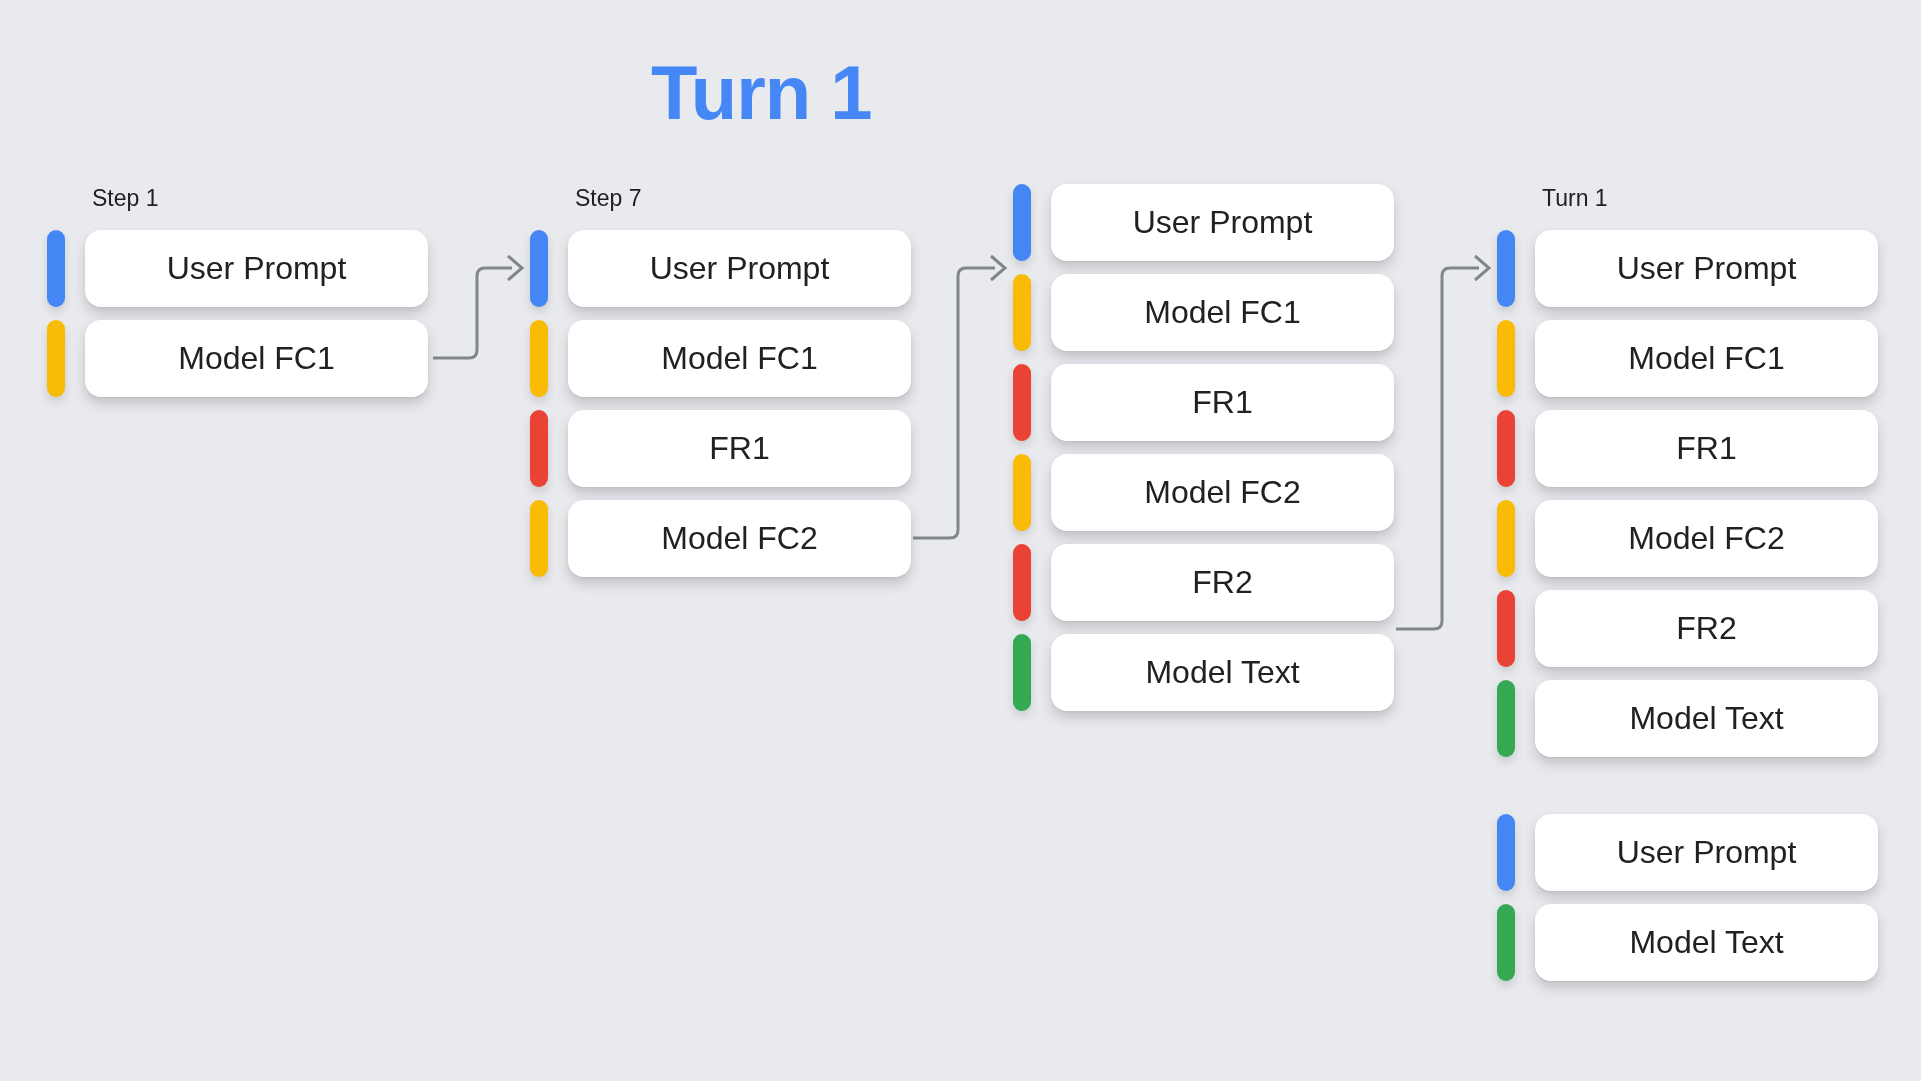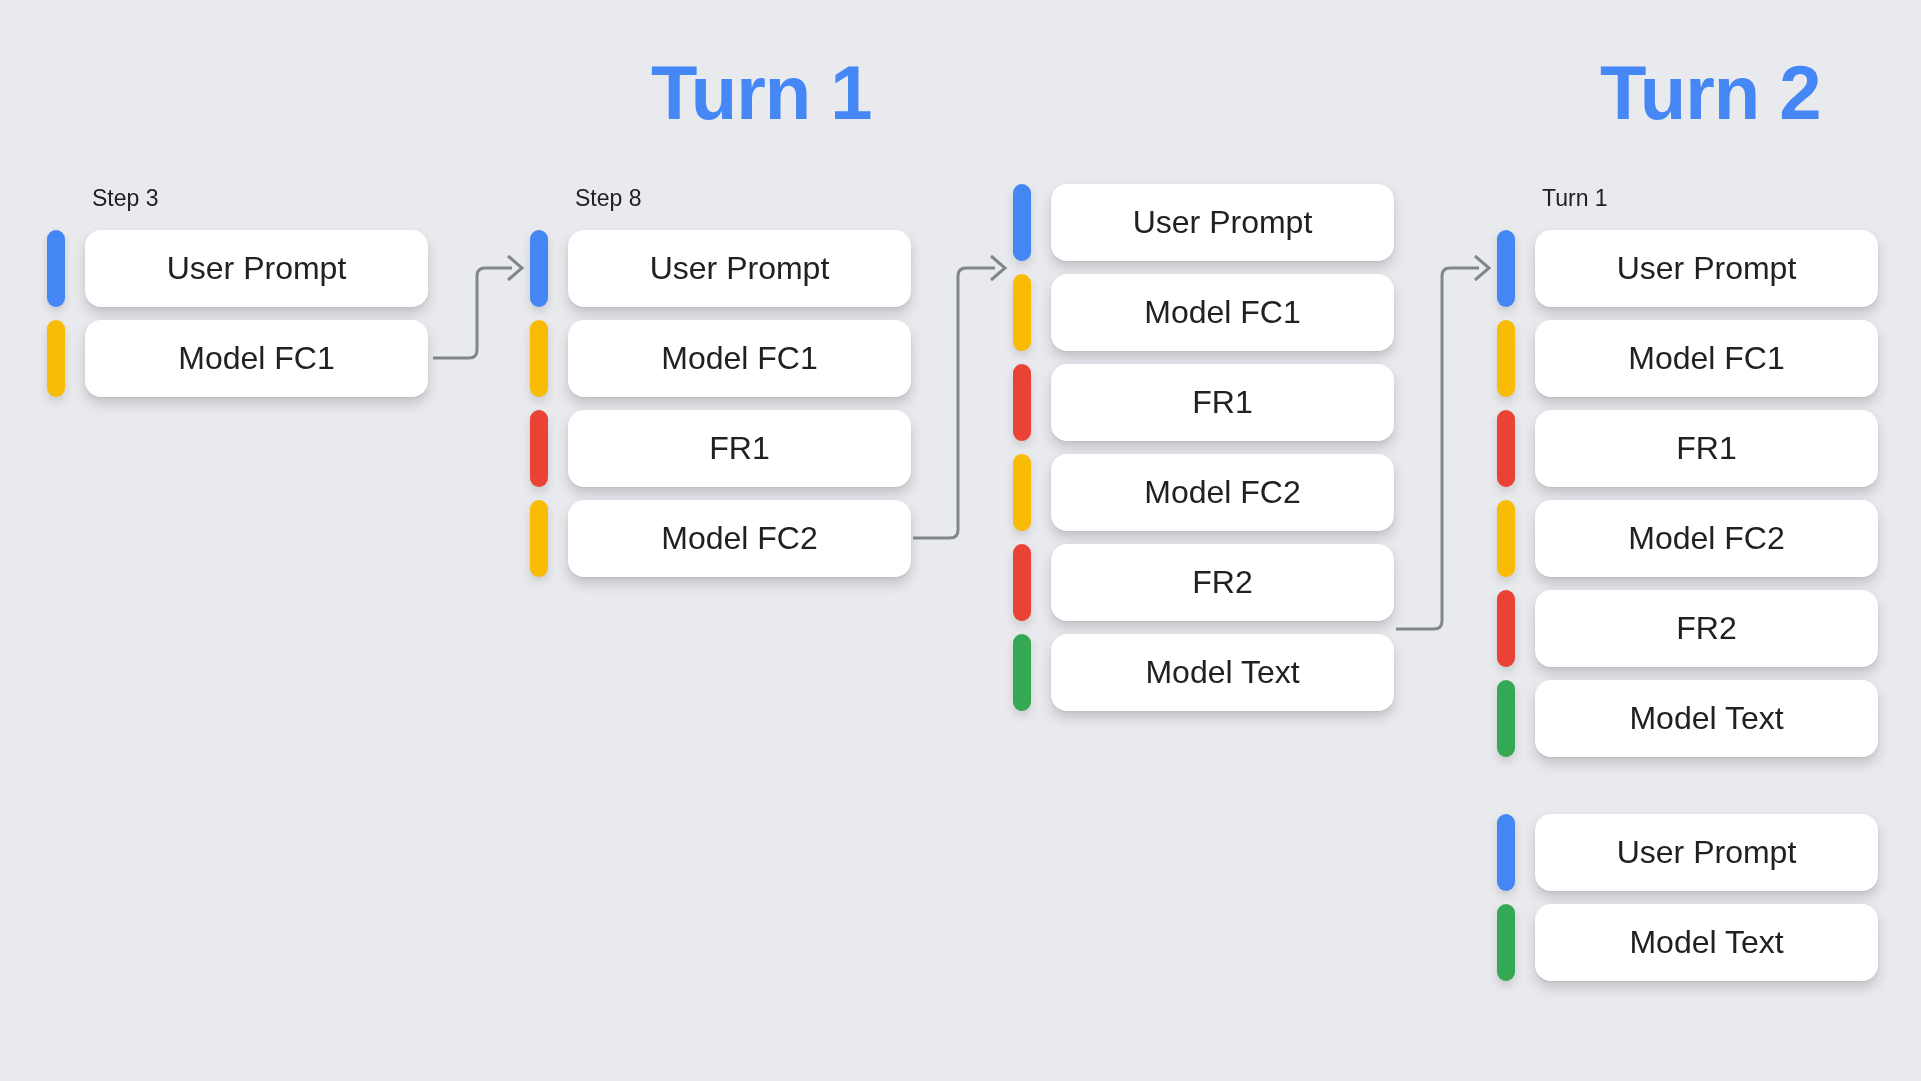--- a/index.html
+++ b/index.html
@@ -99,38 +99,37 @@
     <path d="M508,256 L522,268 L508,280"></path>
 
     <path d="M913,538 H950 Q958,538 958,530 V276 Q958,268 966,268 H995"></path>
     <path d="M991,256 L1005,268 L991,280"></path>
 
     <path d="M1396,629 H1434 Q1442,629 1442,621 V276 Q1442,268 1450,268 H1479"></path>
     <path d="M1475,256 L1489,268 L1475,280"></path>
   </svg>
 
   <div class="title t1">Turn 1</div>
-  <div class="title t2">Turn 2</div>
 
   <section class="group g0">
-    <div class="group-label">Step 3</div>
+    <div class="group-label">Step 1</div>
     <div class="rows">
       <div class="node">
         <span class="bar" style="background: rgb(68, 135, 244);"></span>
         <div class="box">User Prompt</div>
       </div>
       <div class="node">
         <span class="bar" style="background: rgb(250, 187, 5);"></span>
         <div class="box">Model FC1</div>
       </div>
     </div>
   </section>
 
   <section class="group g1">
-    <div class="group-label">Step 8</div>
+    <div class="group-label">Step 7</div>
     <div class="rows">
       <div class="node">
         <span class="bar" style="background: rgb(68, 135, 244);"></span>
         <div class="box">User Prompt</div>
       </div>
       <div class="node">
         <span class="bar" style="background: rgb(250, 187, 5);"></span>
         <div class="box">Model FC1</div>
       </div>
       <div class="node">

